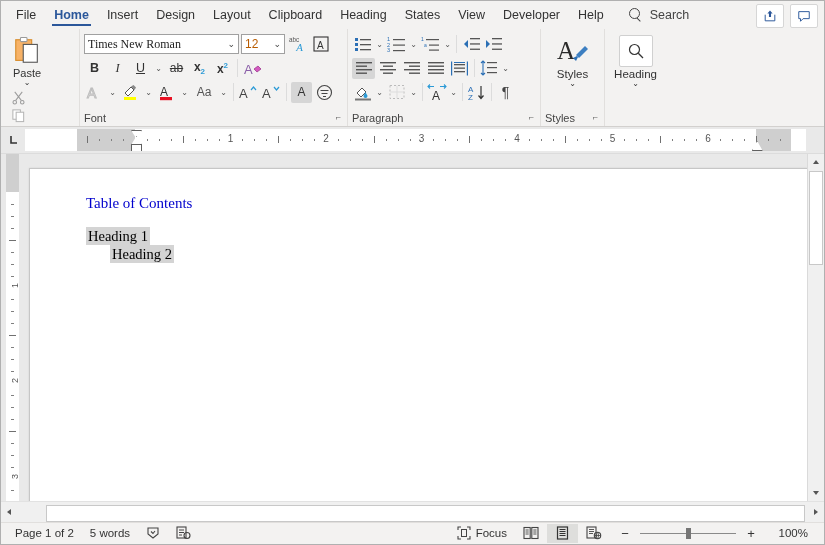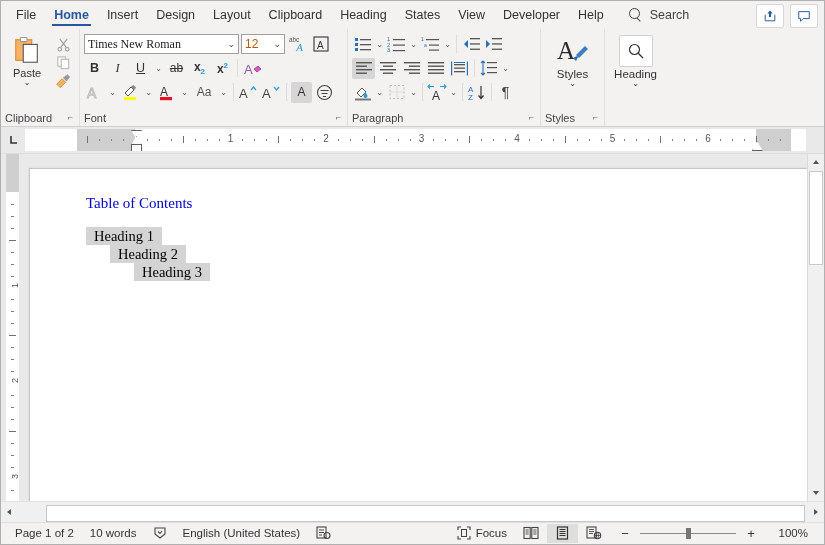--- a/index.html
+++ b/index.html
@@ -27,21 +27,21 @@
   
   .ribbon{height:98px;background:#f3f2f1;display:flex;align-items:stretch;border-bottom:1px solid #d2d0ce;position:relative;box-sizing:border-box;}
   .group{position:relative;display:flex;flex-direction:column;padding:3px 4px 0 4px;box-sizing:border-box;}
   .group + .group{border-left:1px solid #e1dfdd;}
   .grow{flex:1;display:flex;align-items:flex-start;}
   .glabel{height:16px;line-height:16px;font-size:11px;color:#444;position:relative;}
   .dlg{position:absolute;right:2px;bottom:1px;font-size:9px;color:#666;}
 
   
   .clip{width:78px;}
-  .clipinner{display:flex;gap:1px;padding-top:2px;}
+  .clipinner{display:flex;gap:1px;padding-top:2px;flex-direction:column;}
   .paste{width:44px;display:flex;flex-direction:column;align-items:center;justify-content:flex-start;padding-top:2px;border-radius:2px;}
   .paste .lbl{font-size:11px;color:#333;margin-top:1px;}
   .paste .cv{font-size:8px;color:#333;line-height:7px;}
   .clipcol{display:flex;flex-direction:column;gap:3px;padding-top:3px;align-items:center;width:26px;}
   .icn{display:flex;align-items:center;justify-content:center;}
 
   
   .fontg{width:268px;}
   .frow{display:flex;align-items:center;gap:2px;height:24px;}
   .fname{width:155px;height:20px;border:1px solid #a0a0a0;background:#fff;font-size:12px;display:flex;align-items:center;padding:0 3px;box-sizing:border-box;color:#222;font-family:"Liberation Serif",serif;}
@@ -88,21 +88,21 @@
   .vmarg{position:absolute;left:0;right:0;background:#cfcfcf;}
   .vtick{position:absolute;left:5px;width:3px;height:1px;background:#808080;}
   .vtickmaj{position:absolute;left:3px;width:7px;height:1px;background:#707070;}
   .vnum{position:absolute;font-size:9px;color:#555;left:4px;writing-mode:vertical-rl;transform:rotate(180deg);}
   .docscroll{flex:1;position:relative;background:#e9e9e9;overflow:hidden;}
   .page{position:absolute;left:6px;top:14px;width:777px;height:410px;background:#fff;border:1px solid #c6c6c6;box-shadow:0 0 2px rgba(0,0,0,.10);}
   .doccontent{position:absolute;left:56px;top:24px;right:40px;font-family:"Liberation Serif", serif;}
   .toctitle{color:#0000cd;font-size:15px;line-height:20px;}
   .tocblock{margin-top:14px;}
   .tocline{display:block;font-size:14.5px;line-height:18px;color:#000;}
-  .tocline span{background:#d4d4d4;padding:1px 8px;margin-top:24px;}
+  .tocline span{background:#d4d4d4;padding:1px 2px;margin-top:24px;}
   .l1{margin-left:0;}
   .l2{margin-left:24px;}
   .l3{margin-left:48px;}
 
   
   .vscroll{position:absolute;right:0;top:0;bottom:0;width:16px;background:#f0f0f0;border-left:1px solid #dadada;}
   .sbtn{width:16px;height:16px;background:#f0f0f0;display:flex;align-items:center;justify-content:center;}
   .vthumb{position:absolute;left:1px;right:1px;top:17px;height:92px;background:#fff;border:1px solid #c8c8c8;}
   .hscrollwrap{height:20px;background:#f0f0f0;display:flex;align-items:center;border-top:1px solid #e2e2e2;}
   .hsb{width:16px;height:16px;display:flex;align-items:center;justify-content:center;}
@@ -634,21 +634,20 @@
         </div>
     </div>
 
     <div class="docscroll">
       <div class="page">
         <div class="doccontent">
           <div class="toctitle">Table of Contents</div>
           <div class="tocblock">
             <div class="tocline l1"><span>Heading 1</span></div>
             <div class="tocline l2"><span>Heading 2</span></div>
-            <div class="tocline l3"><span>Heading 3</span></div>
           </div>
         </div>
       </div>
 
       <div class="vscroll">
         <div class="sbtn">
           <svg width="8" height="8" viewBox="0 0 8 8">
               <path d="M1 6l3-4 3 4z" fill="#555"></path>
             </svg>
         </div>
@@ -676,31 +675,28 @@
           <path d="M2 1l4 3-4 3z" fill="#555"></path>
         </svg>
     </div>
   </div>
 
   <div class="status">
     <div class="sitem">
         <span>Page 1 of 2</span>
       </div>
     <div class="sitem">
-        <span>10 words</span>
+        <span>5 words</span>
       </div>
     <div class="sitem">
       <svg width="14" height="14" viewBox="0 0 14 14">
         <path d="M2 2h10v6l-5 4-5-4z" fill="none" stroke="#444" stroke-width="1.1"></path>
         <path d="M5 5.5l2 2 2-2.5" fill="none" stroke="#444" stroke-width="1.1"></path>
       </svg>
     </div>
-    <div class="sitem">
-        <span>English (United States)</span>
-      </div>
     <div class="sitem">
       <svg width="15" height="14" viewBox="0 0 15 14">
         <rect x="1" y="1" width="9" height="11" fill="none" stroke="#444" stroke-width="1.1"></rect>
         <path d="M3 4h5M3 6.5h5M3 9h3" stroke="#444" stroke-width="1"></path>
         <circle cx="11" cy="9.5" r="3" fill="none" stroke="#444" stroke-width="1.1"></circle>
       </svg>
     </div>
 
     <div class="spacer"></div>
 

